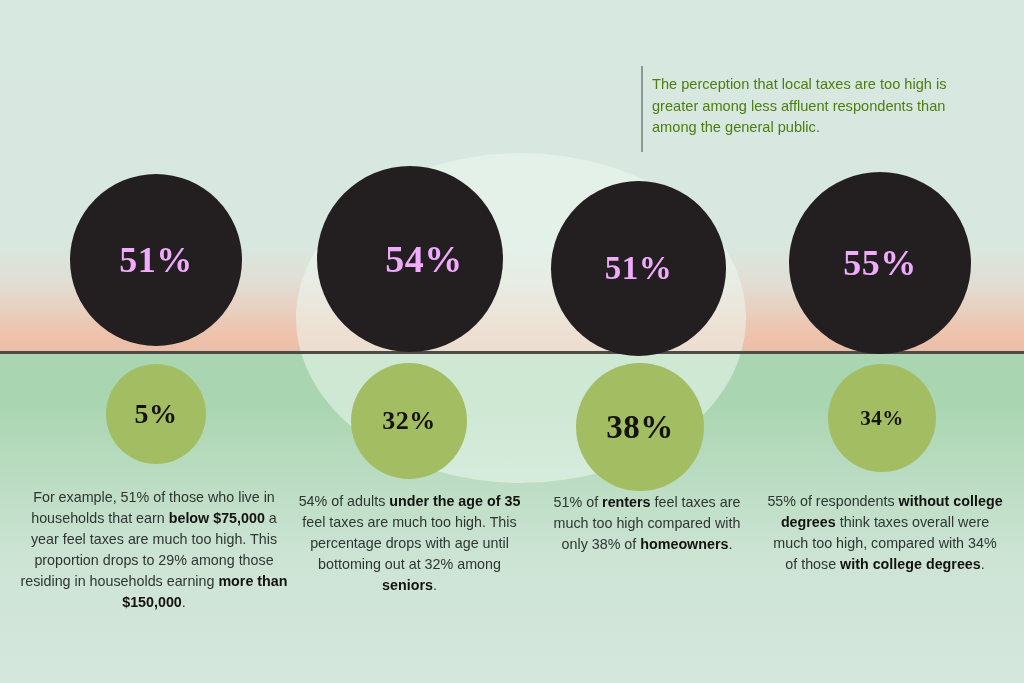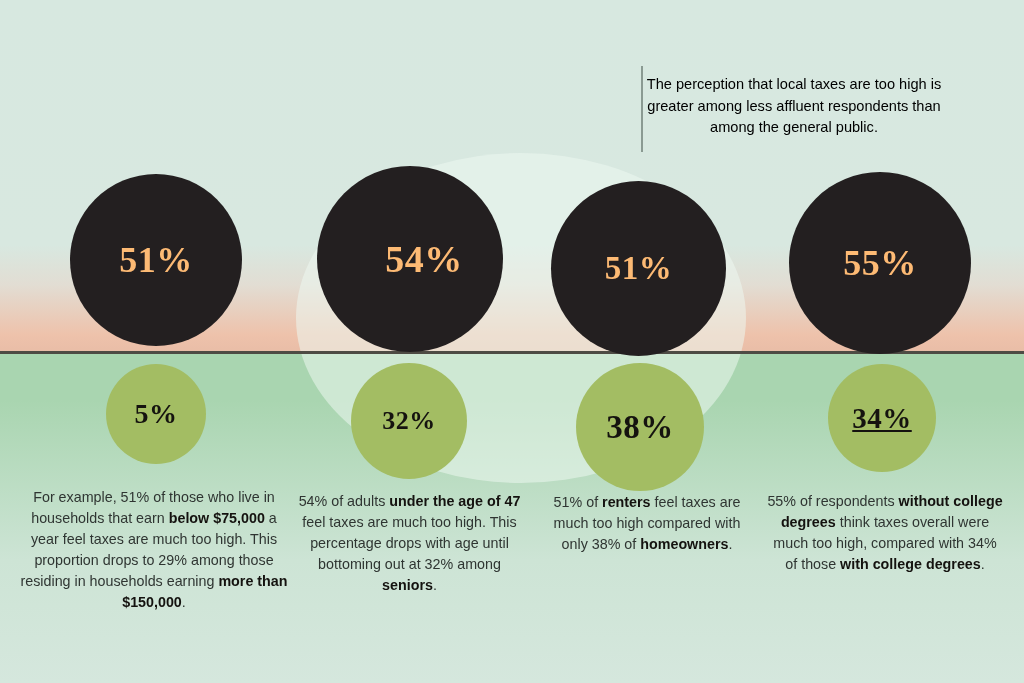--- a/index.html
+++ b/index.html
@@ -80,40 +80,40 @@
     text-align: center;
     font-size: 14.6px;
     font-weight: bold;
     line-height: 1.62;
     letter-spacing: 0.25px;
     color: #1f1c1a;
     text-transform: uppercase;
   }
   .header-note {
     position: absolute;
-    left: 624px;
+    left: 652px;
     top: 74px;
     width: 340px;
-    text-align: center;
+    text-align: left;
     font-size: 14.6px;
     line-height: 1.48;
-    color: #000000;
+    color: #4d7c0f;
   }
   .circle {
     position: absolute;
     border-radius: 50%;
     display: flex;
     align-items: center;
     justify-content: center;
   }
   .circle-dark {
     background: #231f20;
   }
   .circle-dark .pct {
-    color: #fdba74;
+    color: #f0abfc;
   }
   .circle-green {
     background: #a3bd63;
   }
   .circle-green .pct {
     color: #15130f;
   }
   .pct {
     font-family: "Liberation Serif", serif;
     font-weight: bold;
@@ -164,23 +164,23 @@
       <div class="circle circle-dark" style="left: 551px; top: 181px; width: 175px; height: 175px;">
         <span class="pct" style="font-size: 33px;">51%</span>
       </div>
       <div class="circle circle-green" style="left: 576px; top: 363px; width: 128px; height: 128px;">
         <span class="pct" style="font-size: 33px;">38%</span>
       </div>
       <div class="circle circle-dark" style="left: 789px; top: 172px; width: 182px; height: 182px;">
         <span class="pct" style="font-size: 36px;">55%</span>
       </div>
       <div class="circle circle-green" style="left: 828px; top: 364px; width: 108px; height: 108px;">
-        <span class="pct" style="font-size: 29px; text-decoration: underline;">34%</span>
+        <span class="pct" style="font-size: 21px;">34%</span>
       </div>
     </div>
   <div id="captions-layer">
       <div class="caption" style="left: 18px; top: 487px; width: 272px;">For example, 51% of those who live in households that earn <b>below $75,000</b> a year feel taxes are much too high. This proportion drops to 29% among those residing in households earning <b>more than $150,000</b>.</div>
-      <div class="caption" style="left: 296px; top: 491px; width: 227px;">54% of adults <b>under the age of 47</b> feel taxes are much too high. This percentage drops with age until bottoming out at 32% among <b>seniors</b>.</div>
+      <div class="caption" style="left: 296px; top: 491px; width: 227px;">54% of adults <b>under the age of 35</b> feel taxes are much too high. This percentage drops with age until bottoming out at 32% among <b>seniors</b>.</div>
       <div class="caption" style="left: 545px; top: 492px; width: 204px;">51% of <b>renters</b> feel taxes are much too high compared with only 38% of <b>homeowners</b>.</div>
       <div class="caption" style="left: 766px; top: 491px; width: 238px;">55% of respondents <b>without college degrees</b> think taxes overall were much too high, compared with 34% of those <b>with college degrees</b>.</div>
     </div>
 
 </div>
 
 </body></html>

